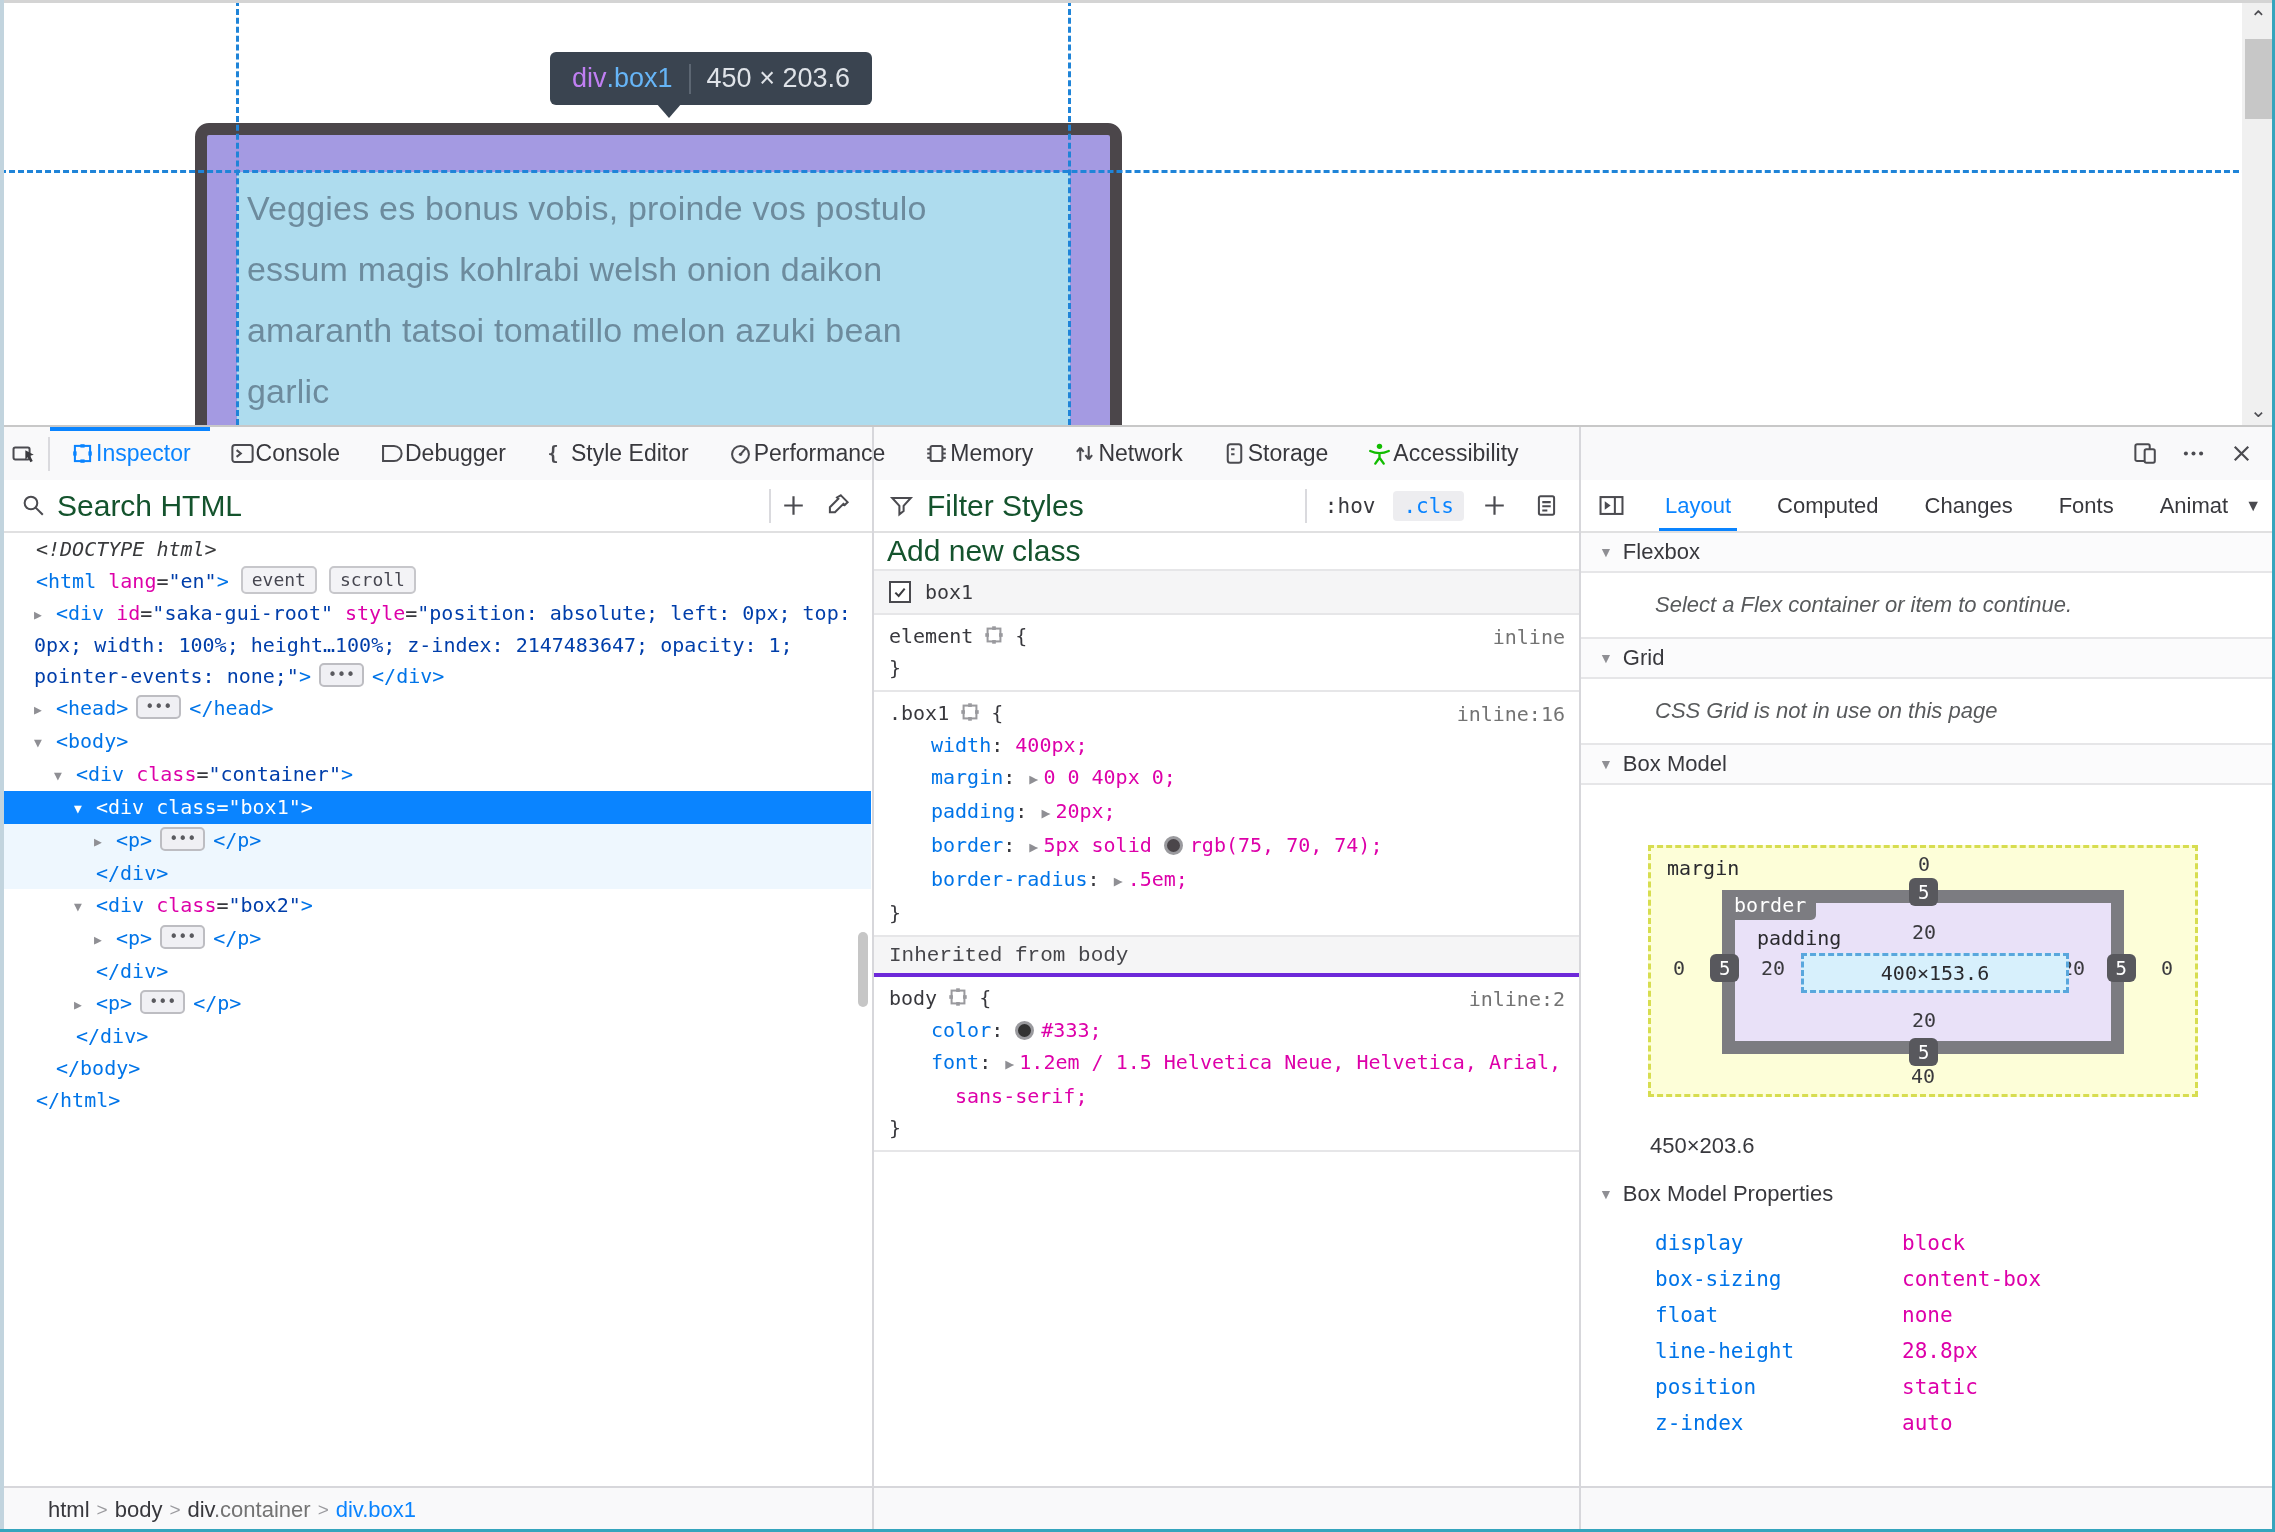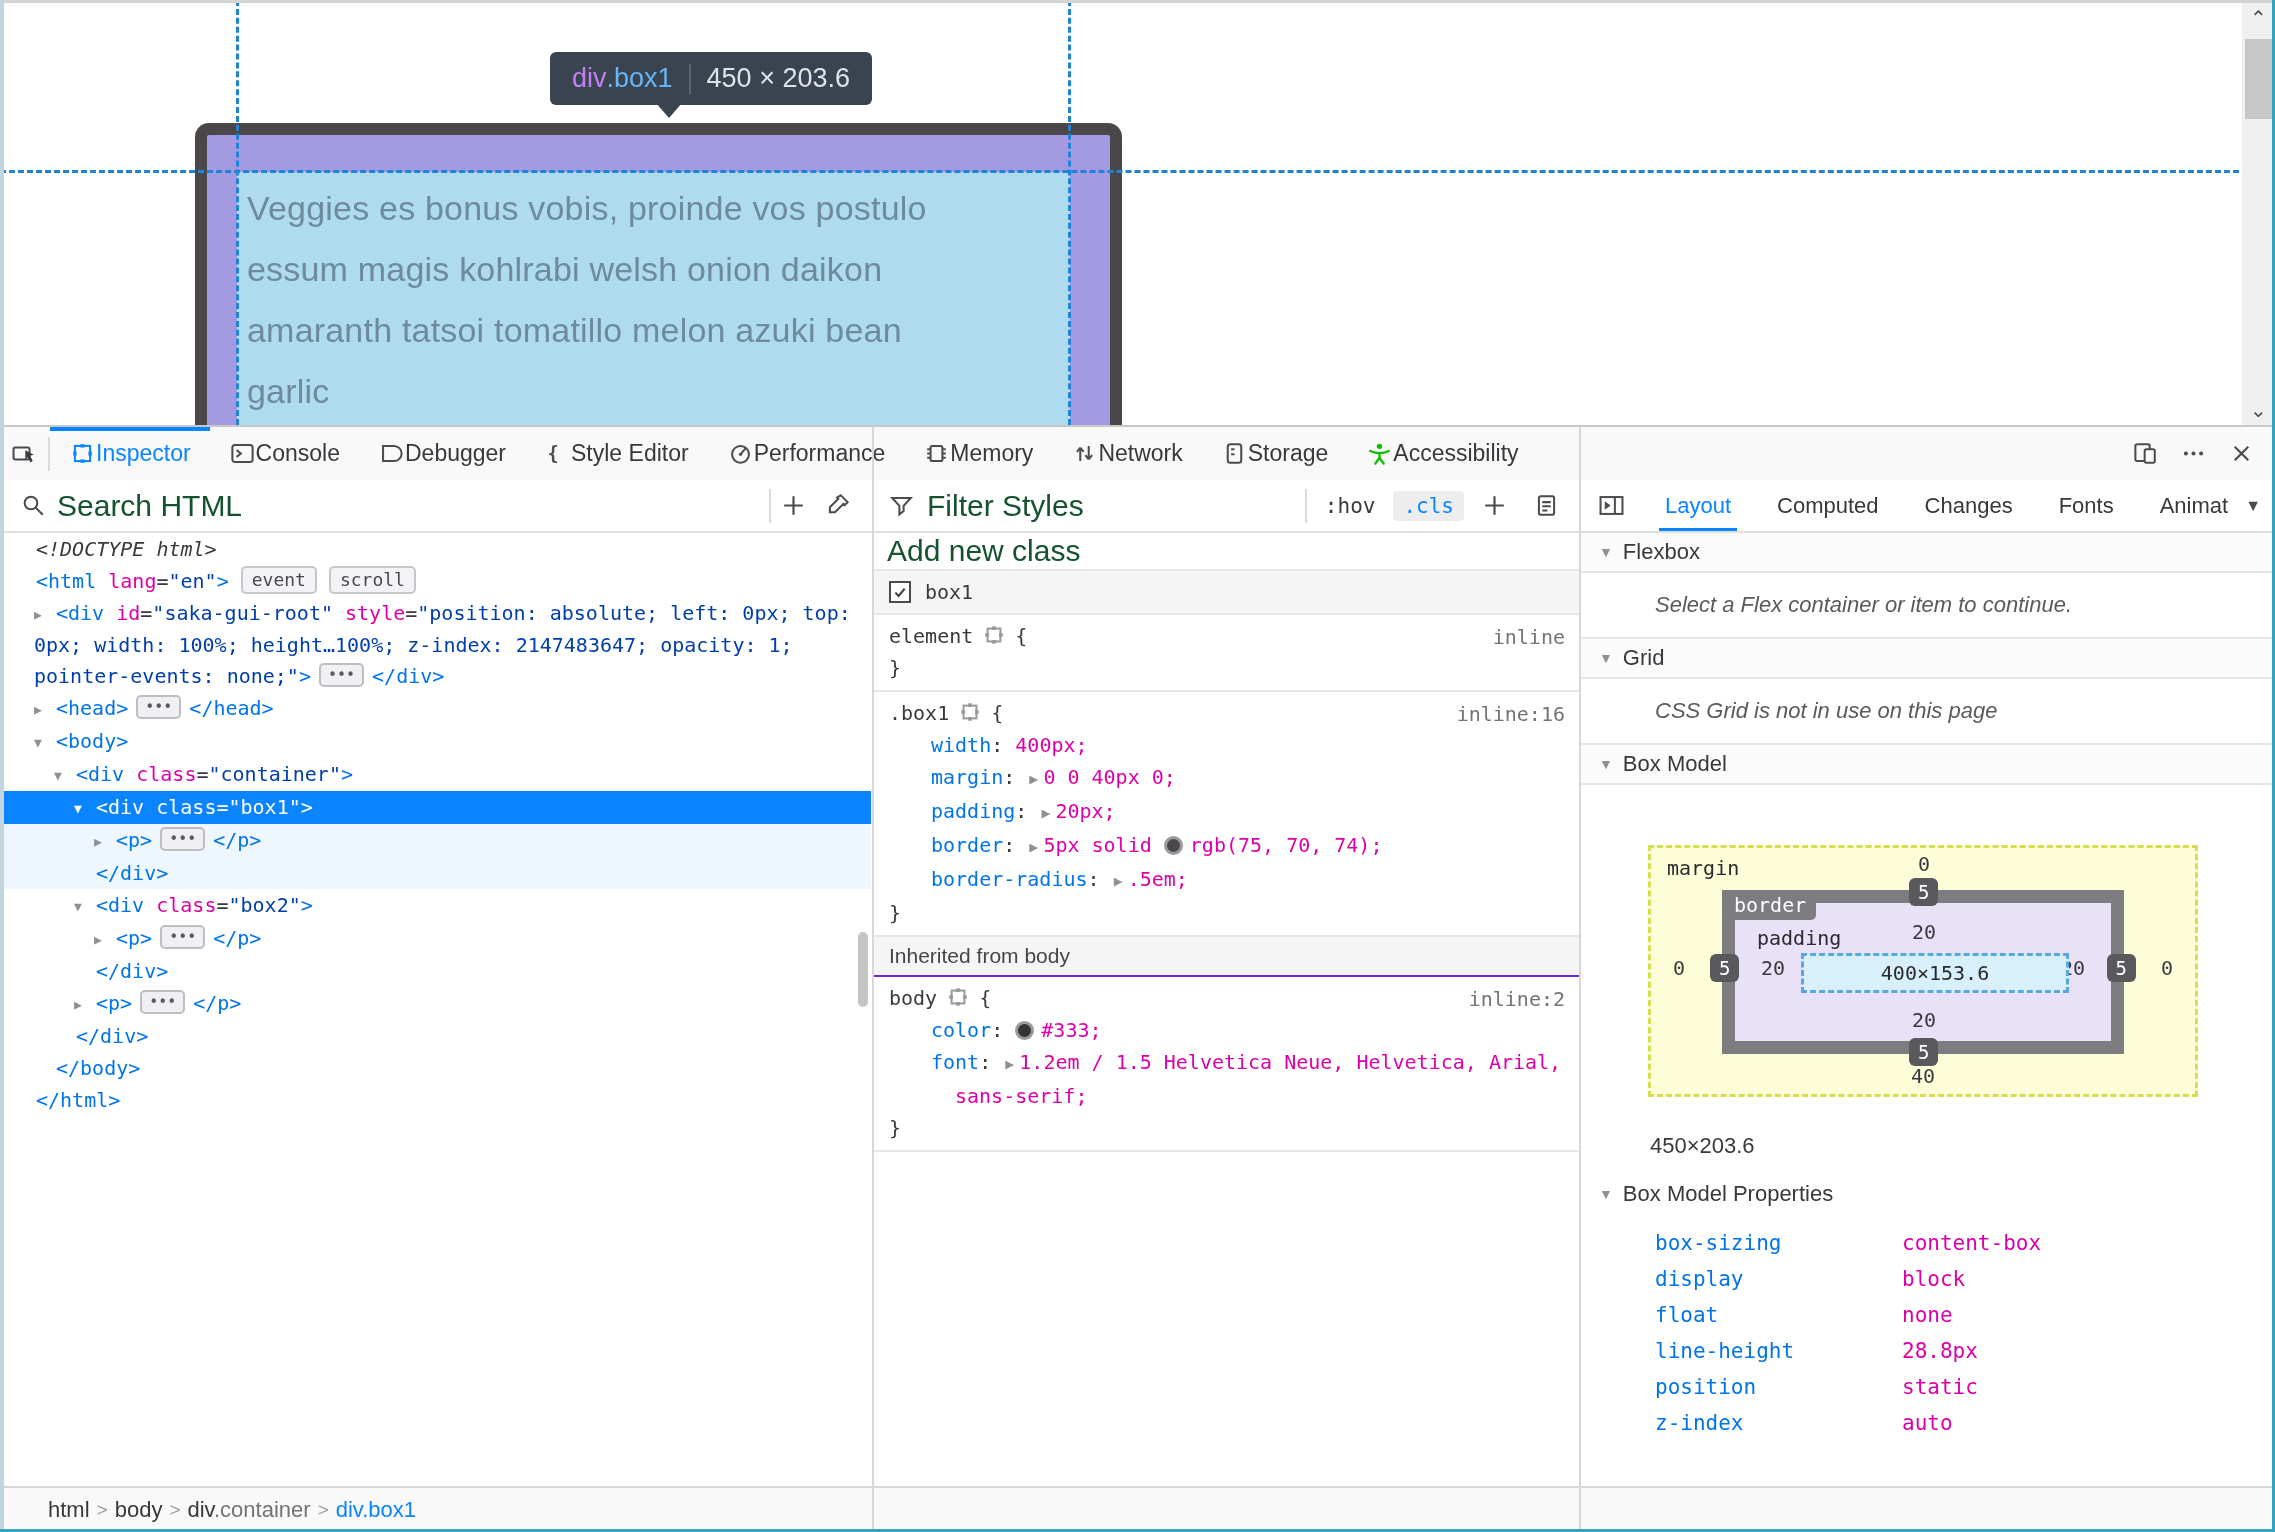--- a/index.html
+++ b/index.html
@@ -92,22 +92,22 @@
   .rule .loc { position:absolute; right:14px; top:6px; color:#737373; }
   .sel-name { color:#38383d; }
   .brace { color:#38383d; }
   .target { display:inline-block; width:22px; height:22px; position:relative; margin:0 10px; vertical-align:-3px; }
   .pline { padding-left:42px; }
   .pname { color:#0074e8; }
   .pval { color:#dd00a9;text-align:right; }
   .exp { color:#8f8f94; font-size:15px; margin:0 5px 0 2px; }
   .swatch { display:inline-block; width:19px; height:19px; border-radius:50%;
     border:3px solid #9a9a9e; vertical-align:-3px; margin-right:7px; }
-  .inherit-h { height:40px; background:#f5f5f6; border-bottom:2px solid #6d28d9; display:flex;
-    align-items:center; padding-left:16px; font-size:21px; color:#45454a; font-family:Liberation Sans, sans-serif; }
+  .inherit-h { height:40px; background:#f5f5f6; border-bottom:4px solid #6d28d9; display:flex;
+    align-items:center; padding-left:16px; font-size:21px; color:#45454a; font-family:Liberation Mono, monospace; }
   .pcont { padding-left:66px; }
 
   
   #layoutp { position:absolute; left:1581px; top:106px; width:694px; height:952px; overflow:hidden; }
   .lsec { height:40px; background:#fbfbfc; border-bottom:2px solid #e6e6e8; display:flex;
     align-items:center; padding-left:18px; gap:10px; font-size:22px; color:#38383d; }
   .lsec .tw { color:#8f8f94; font-size:14px; }
   .lmsg { height:66px; border-bottom:2px solid #e6e6e8; display:flex; align-items:center;
     padding-left:74px; font-style:italic; font-size:22px; color:#585a5c; }
 
@@ -533,26 +533,26 @@
         <span class="bm-dims">450×203.6</span>
 
       </div>
 
       <div id="bmp-header">
         <span class="tw">▼</span>
         <span>Box Model Properties</span>
       </div>
       <div id="bm-props">
           <div class="bmp-row">
+            <span class="bmp-name">display</span>
+            <span class="bmp-val">block</span>
+          </div>
+          <div class="bmp-row">
             <span class="bmp-name">box-sizing</span>
             <span class="bmp-val">content-box</span>
-          </div>
-          <div class="bmp-row">
-            <span class="bmp-name">display</span>
-            <span class="bmp-val">block</span>
           </div>
           <div class="bmp-row">
             <span class="bmp-name">float</span>
             <span class="bmp-val">none</span>
           </div>
           <div class="bmp-row">
             <span class="bmp-name">line-height</span>
             <span class="bmp-val">28.8px</span>
           </div>
           <div class="bmp-row">

